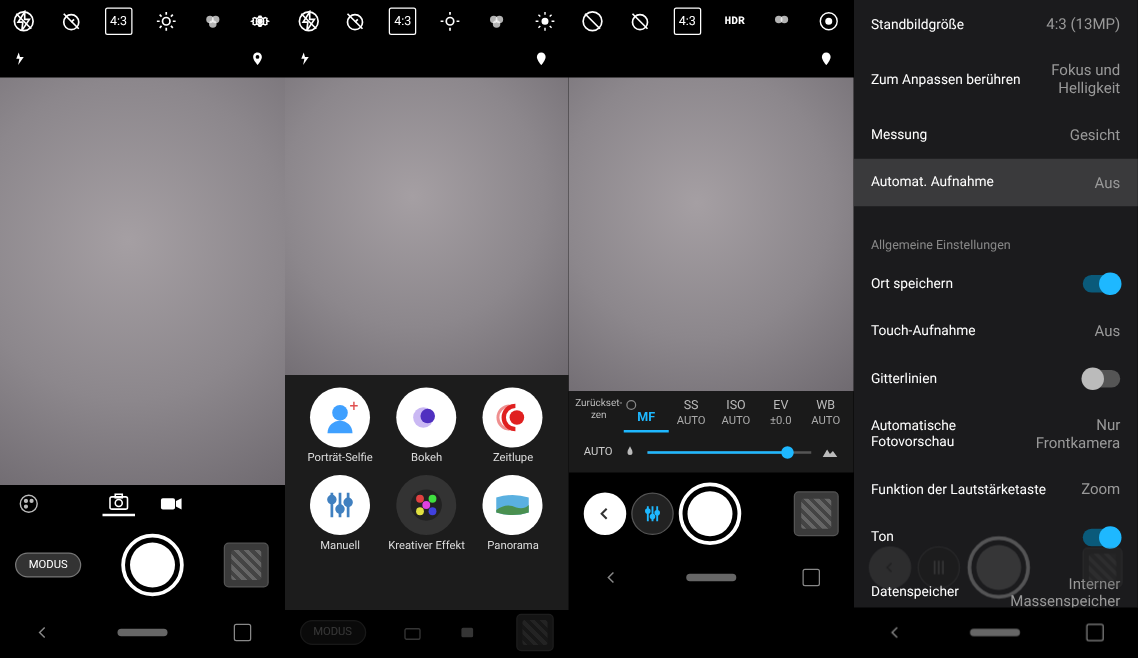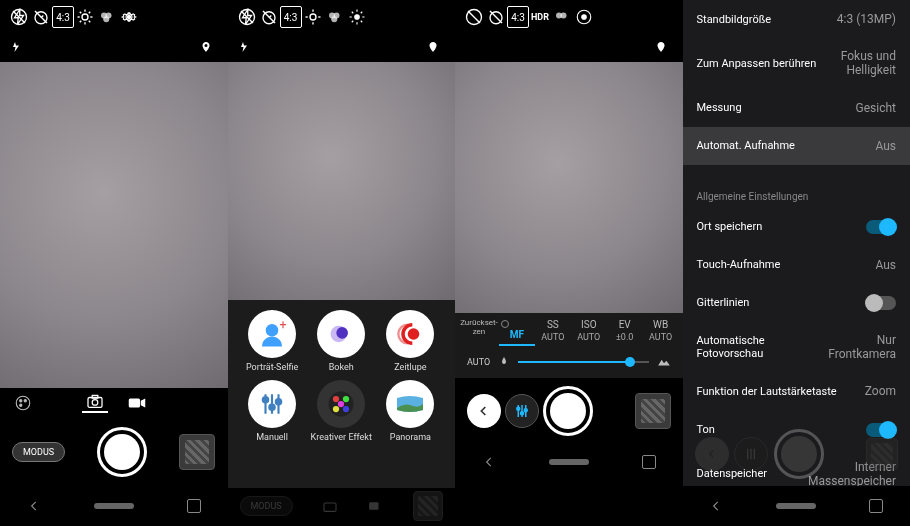--- a/index.html
+++ b/index.html
@@ -1,20 +1,20 @@
 <!DOCTYPE html>
 <html><head>
 <meta charset="utf-8">
 <style>
 * { margin: 0; padding: 0; box-sizing: border-box; font-family: -apple-system, BlinkMacSystemFont, "Segoe UI", Roboto, sans-serif; }
 body { background: #000; display: flex; width: 910px; height: 526px; overflow: hidden; }
 .screen { width: 227.5px; height: 526px; background: #000; position: relative; flex-shrink: 0; }
 
 
-.topbar { display: flex; align-items: center; padding: 4px 8px; height: 34px; }
+.topbar { display: flex; justify-content: space-between; align-items: center; padding: 4px 8px; height: 34px; }
 .topbar .icon { width: 22px; height: 22px; display: flex; align-items: center; justify-content: center; color: #fff; }
 
 
 .secondbar { display: flex; justify-content: space-between; align-items: center; padding: 2px 10px; height: 28px; }
 .secondbar .icon { width: 18px; height: 18px; color: #fff; }
 
 
 .viewfinder { background: radial-gradient(circle at 45% 40%, #a59fa3 0%, #8c878c 55%, #6f6a70 100%); width: 100%; }
 .screen1 .viewfinder { height: 326px; }
 .screen2 .viewfinder { height: 238px; }
@@ -336,21 +336,21 @@
           <line x1="4" y1="4" x2="20" y2="20"></line>
         </svg>
       </span>
     <span class="icon">
         <svg width="18" height="18" viewBox="0 0 24 24" fill="none" stroke="#fff" stroke-width="1.8">
           <circle cx="12" cy="13" r="8"></circle>
           <line x1="4" y1="4" x2="20" y2="20"></line>
         </svg>
       </span>
     <span class="icon" style="font-size:10px;color:#fff;border:1.5px solid #fff;padding:1px 2px;border-radius:2px;">4:3</span>
-    <span class="icon" style="font-size:9px;font-weight:bold;color:#fff;">HDR</span>
+    <span class="icon" style="font-size:9px;font-weight:bold;color:#fff;font-family:Liberation Mono, monospace;">HDR</span>
     <span class="icon">
         <svg width="18" height="18" viewBox="0 0 24 24" fill="#fff">
           <circle cx="8" cy="10" r="4" opacity="0.7"></circle>
           <circle cx="14" cy="10" r="4" opacity="0.7"></circle>
         </svg>
       </span>
     <span class="icon">
         <svg width="18" height="18" viewBox="0 0 24 24" fill="none" stroke="#fff" stroke-width="1.5">
           <circle cx="12" cy="12" r="3" fill="#fff"></circle>
           <circle cx="12" cy="12" r="9"></circle>

